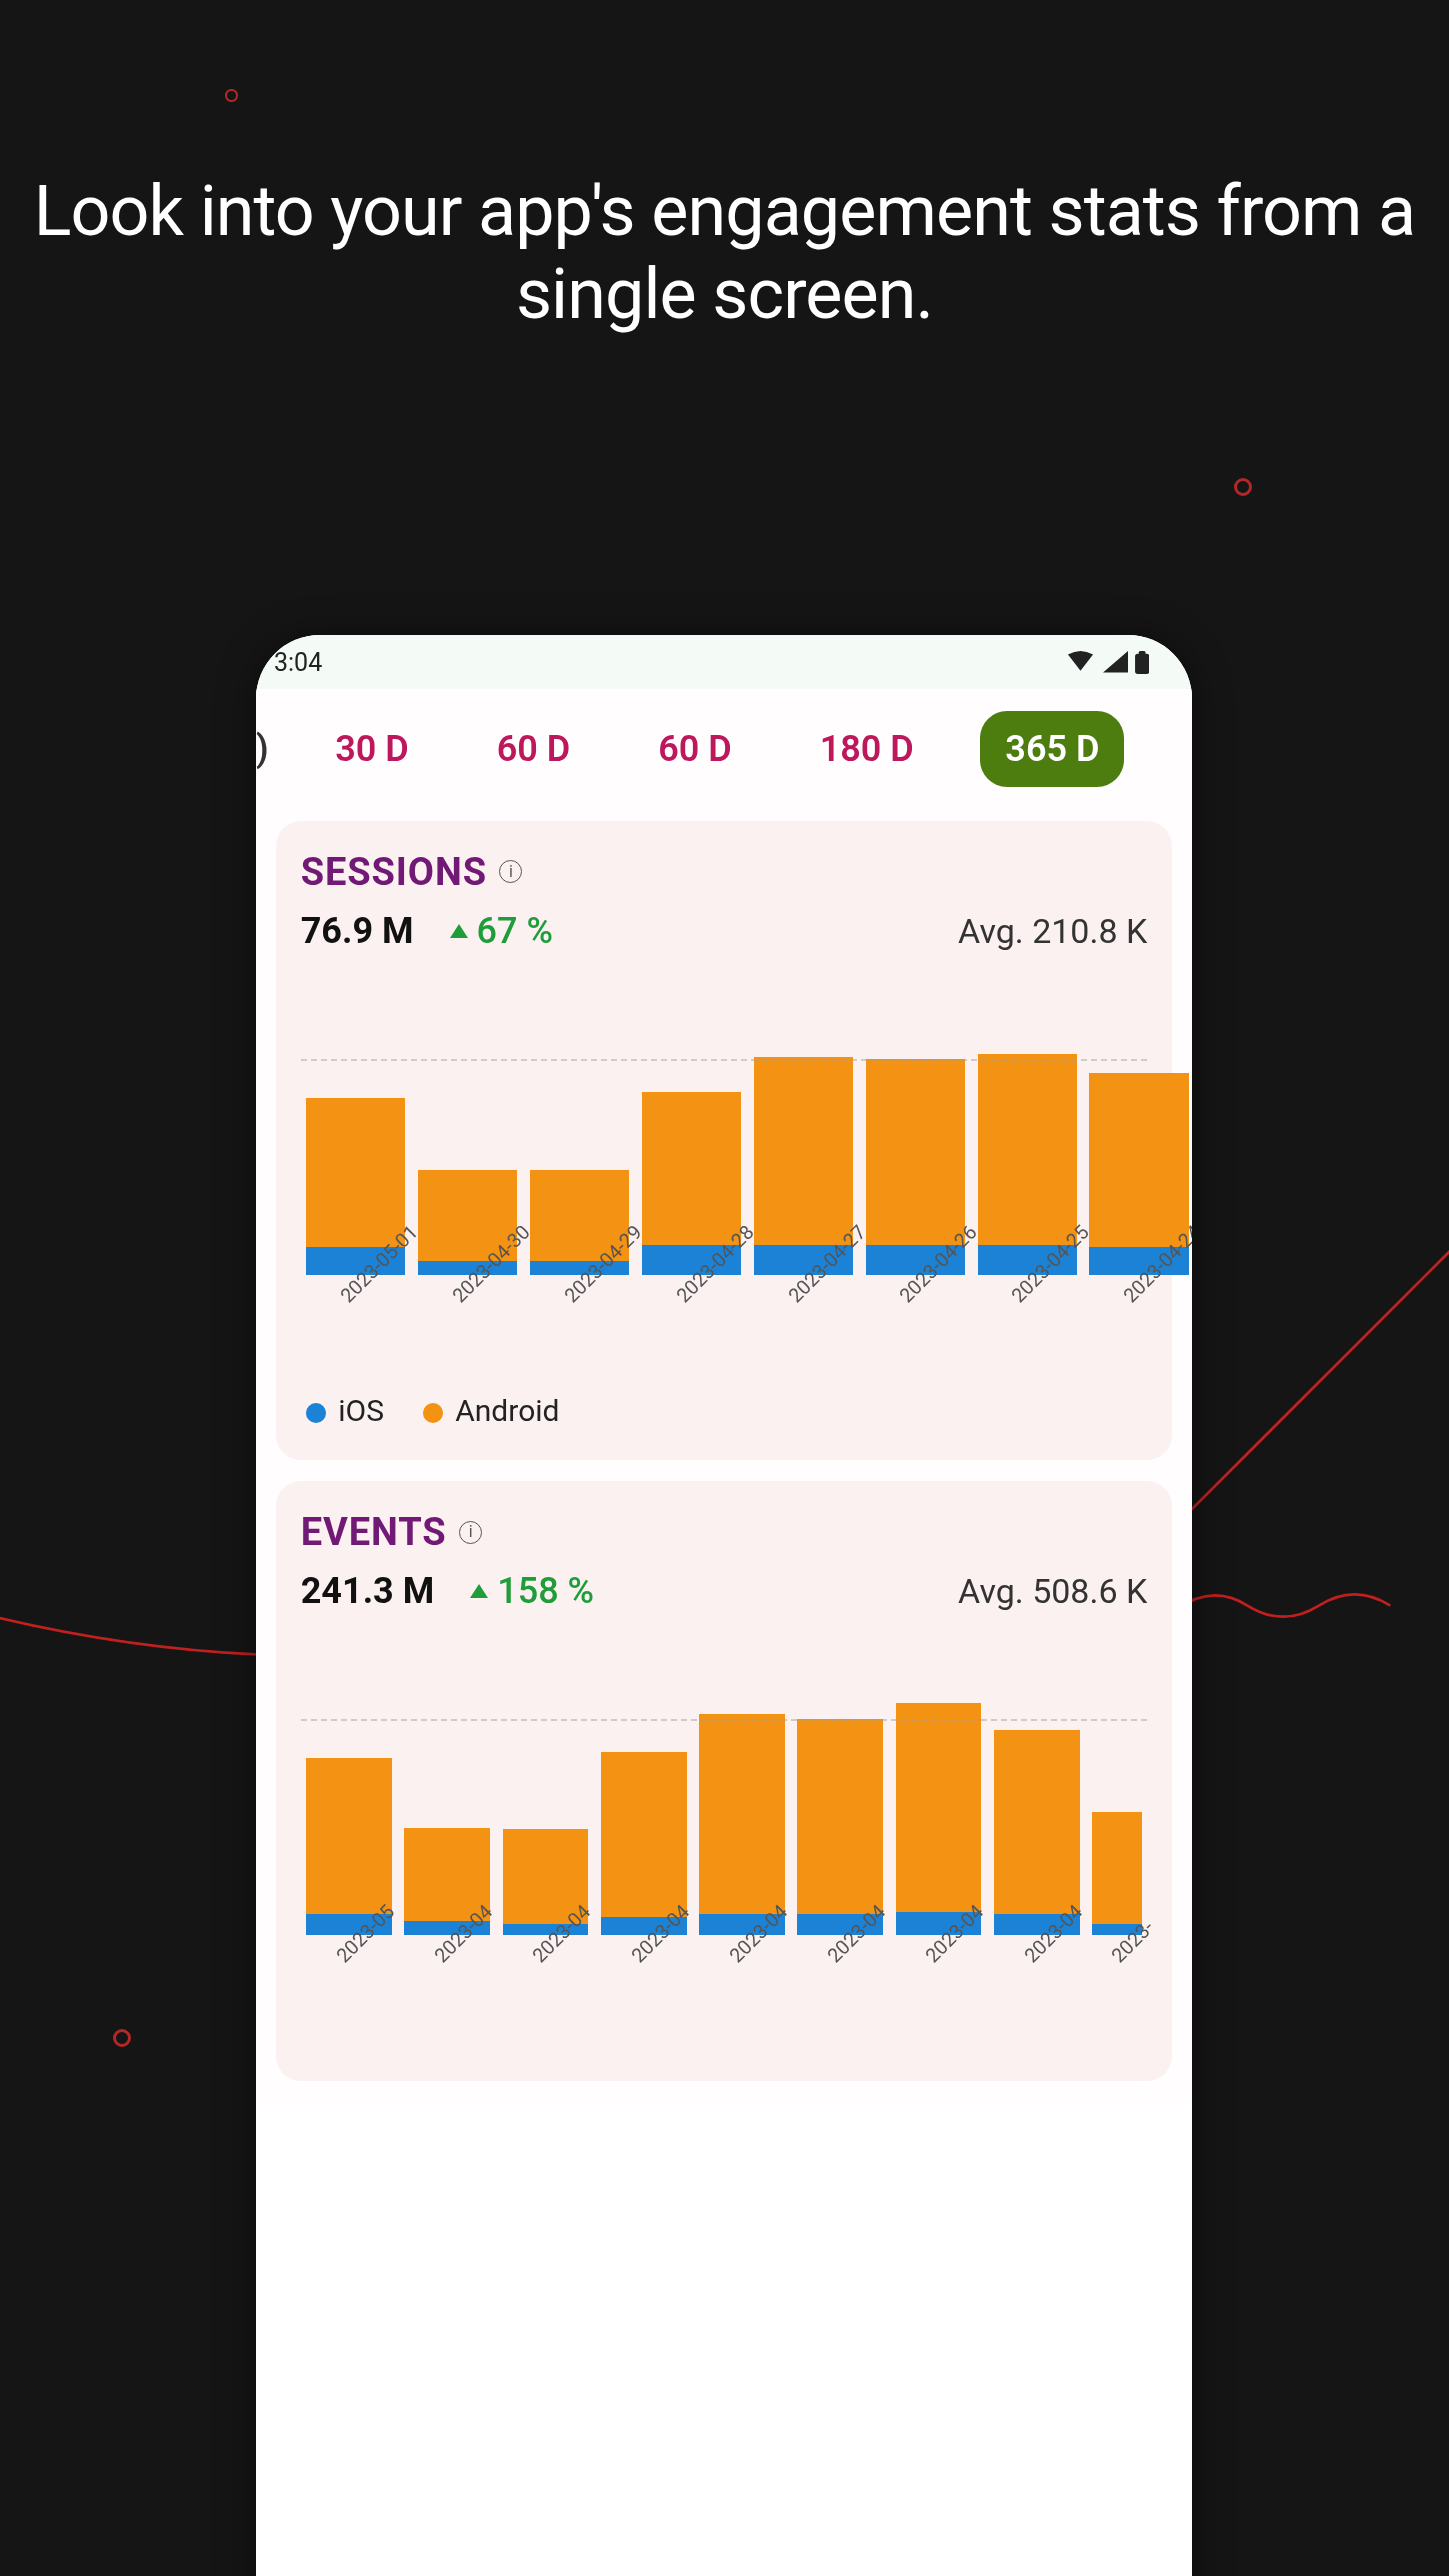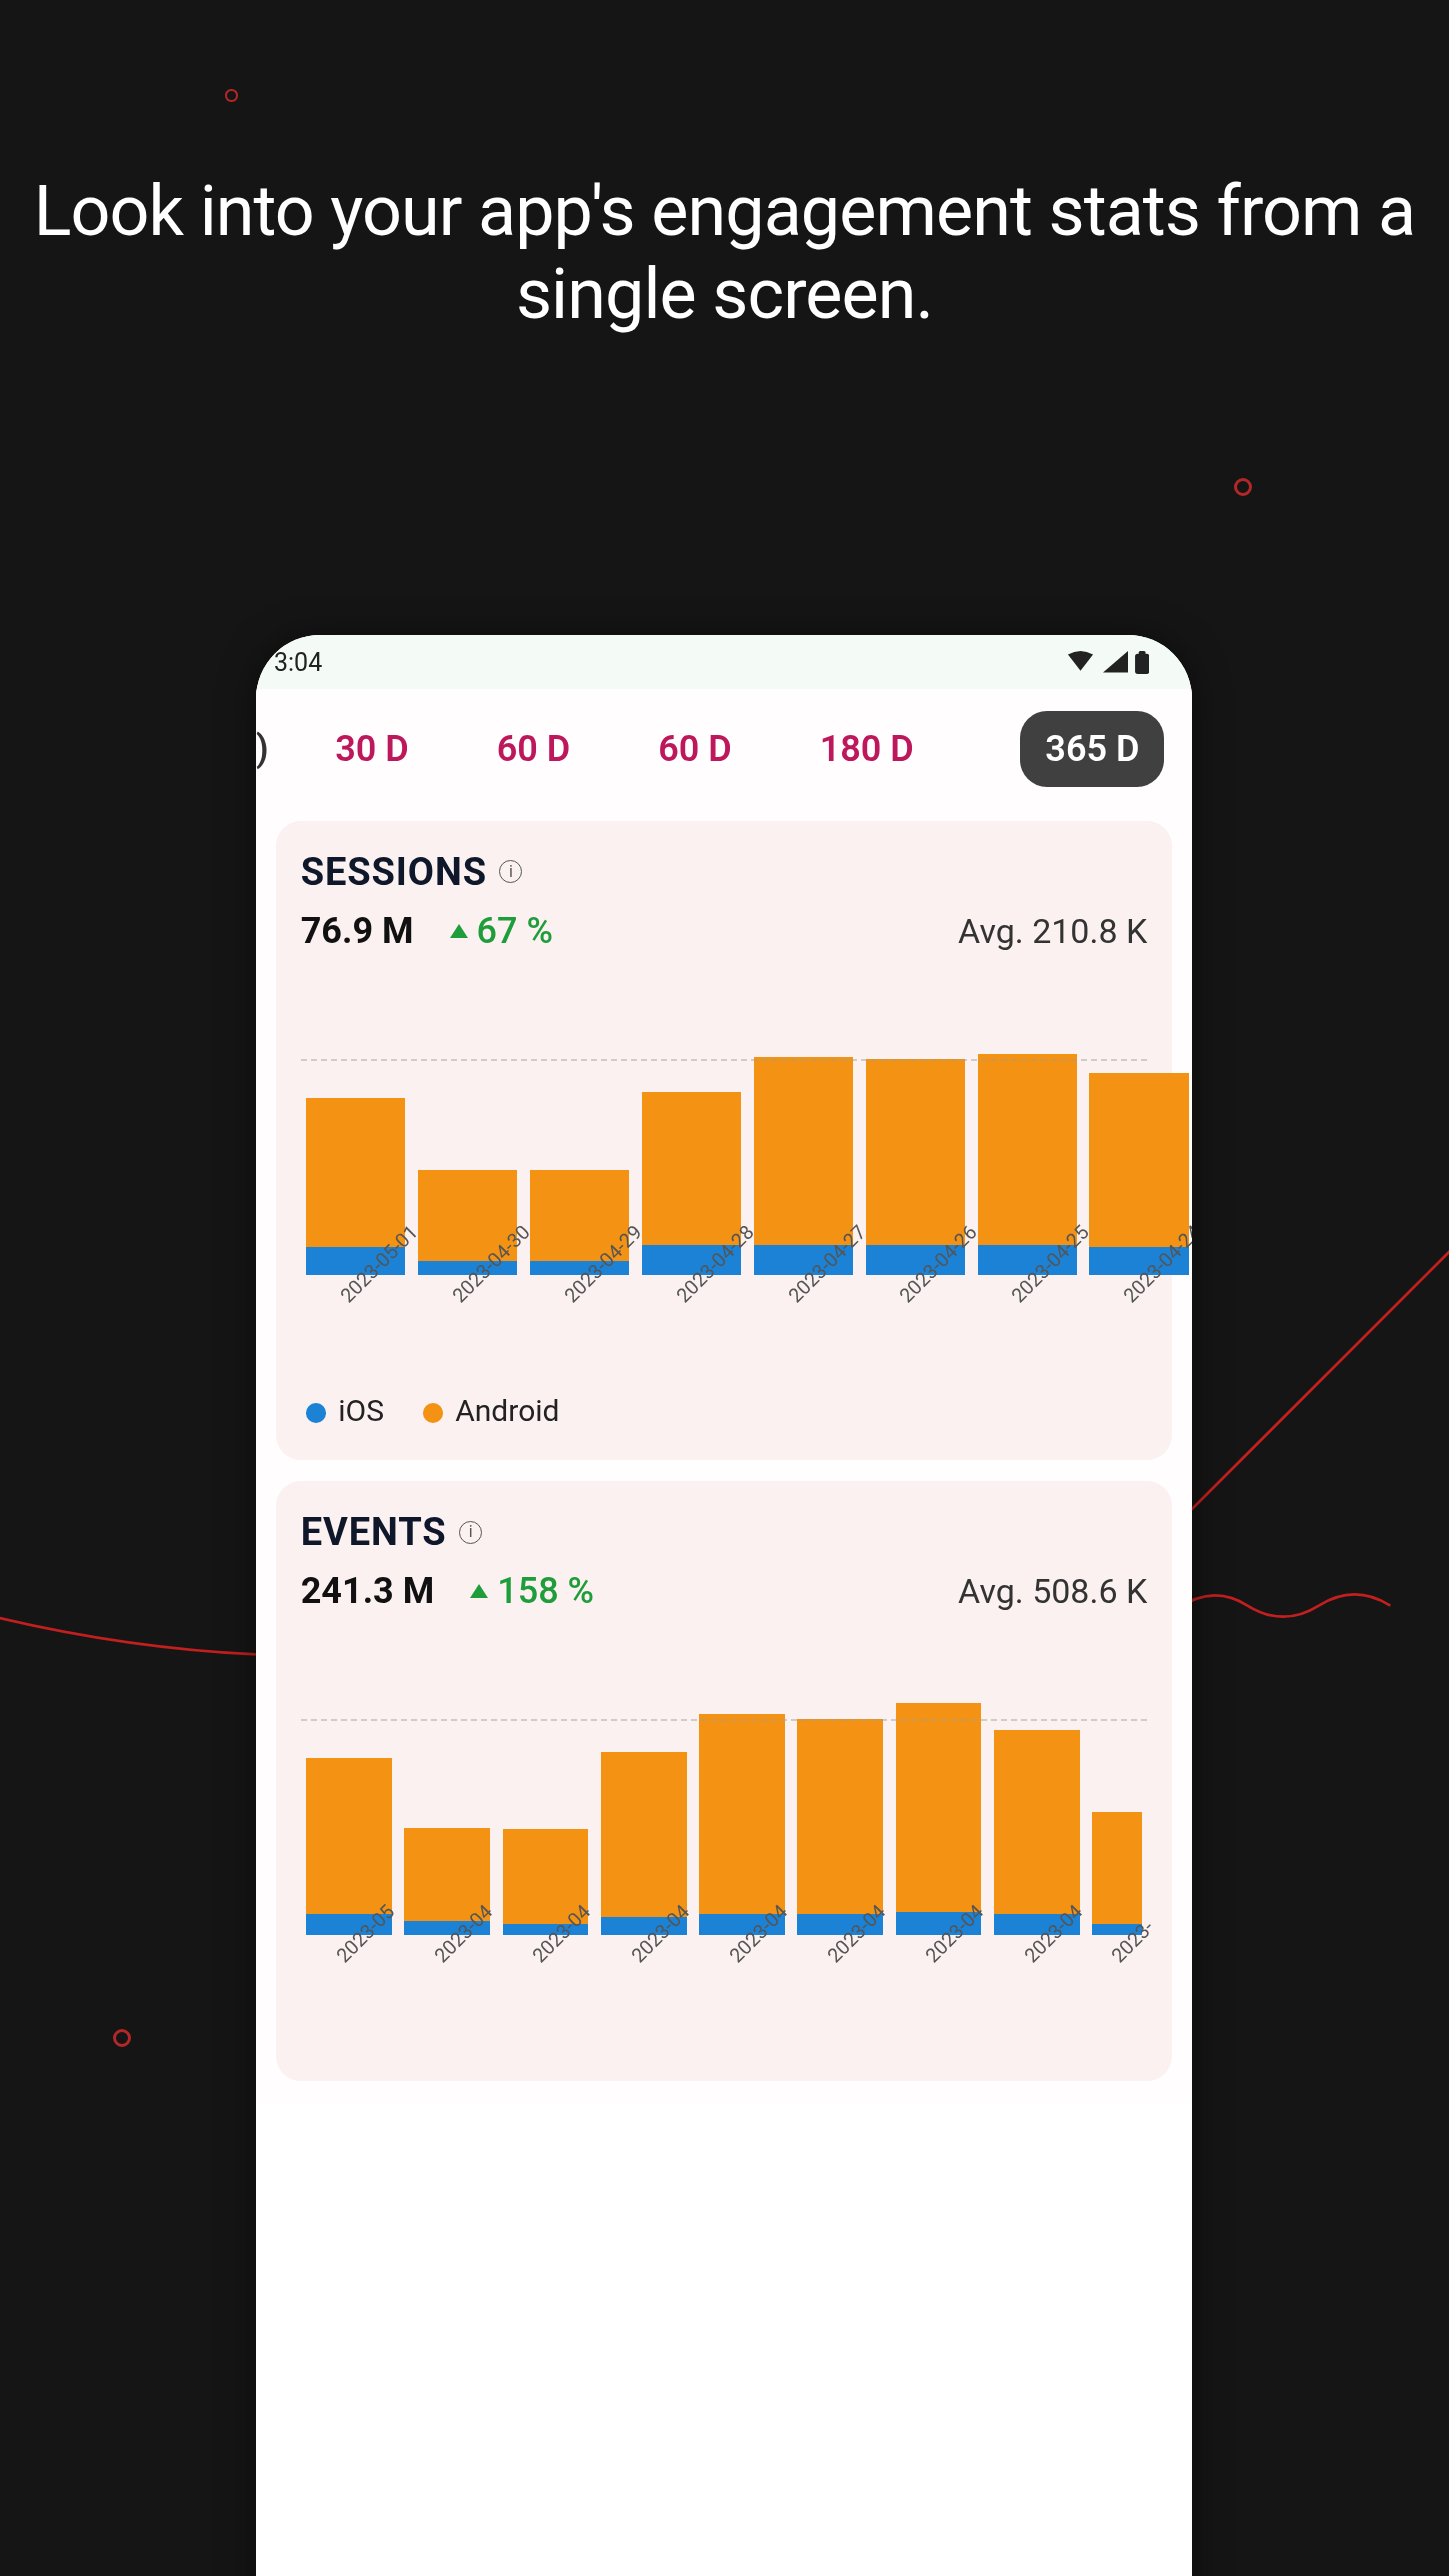--- a/index.html
+++ b/index.html
@@ -113,39 +113,38 @@
   .range-item {
     font-size: 36px;
     font-weight: 600;
     color: #be185d;
     padding: 10.7px 21.5px;
     border-radius: 27px;
     white-space: nowrap;
     cursor:pointer;
   }
   .range-item.active {
-    background: #404040;
+    background: #4d7c0f;
     color: #fff;
     padding: 17px 25px;
-    margin-left: 40px;
   }
   .range-stub{
     font-size:36px; font-weight:600; color:#333; padding:10.7px 0;
     margin-left:-16px;
   }
 
   
   .card {
     margin: 7.2px 19.7px 21.5px 19.7px;
     background: #fbf1f1;
     border-radius: 25px;
     padding: 29px 25px 32px 25px;
   }
   .card-title-row{ display:flex; align-items:center; gap:12.5px; }
-  .card-title{ font-size:38px; font-weight:700; letter-spacing:0.9px; color:#0f172a; }
+  .card-title{ font-size:38px; font-weight:700; letter-spacing:0.9px; color:#701a75; }
   .info-ico{ width:23px; height:23px; border:1.8px solid #555; border-radius:50%; display:inline-flex; align-items:center; justify-content:center; font-size:16px; color:#555; line-height:1; }
 
   .stat-row{ display:flex; align-items:center; margin-top:16px; font-size:36px; }
   .stat-total{ font-weight:700; color:#111; margin-right:36px; }
   .stat-change{ color:#1f9d3a; font-weight:500; display:flex; align-items:center; gap:3.6px; }
   .stat-change .tri{ width:0;height:0;border-left:9.8px solid transparent;border-right:9.8px solid transparent;border-bottom:14.3px solid #1f9d3a; margin-right:5.4px; }
   .stat-avg{ margin-left:auto; color:#333; font-weight:400; font-size:34px; }
 
   
   .chart-wrap{ margin-top:107px; }

